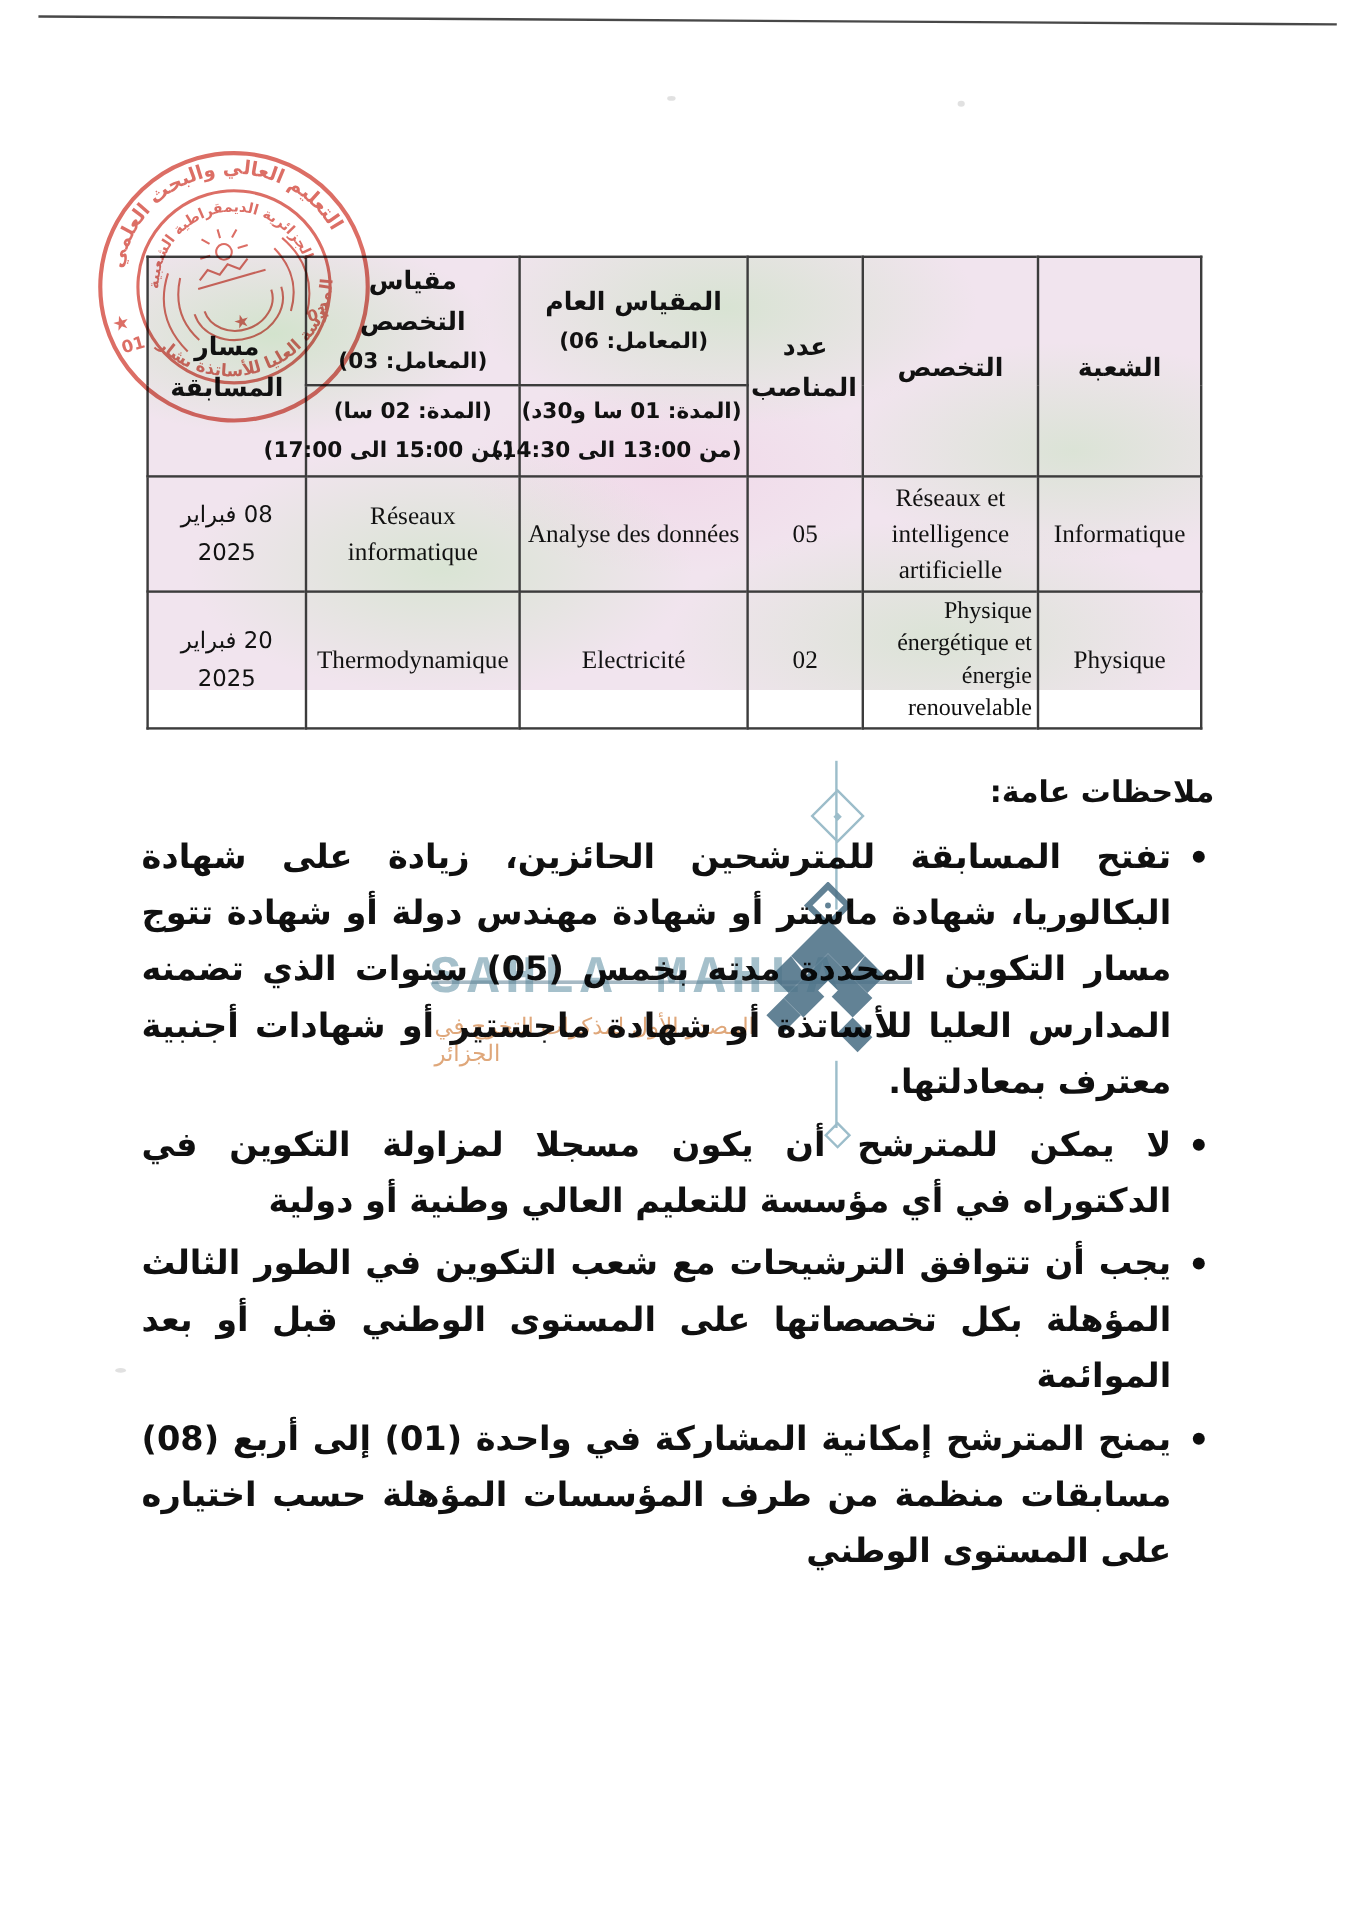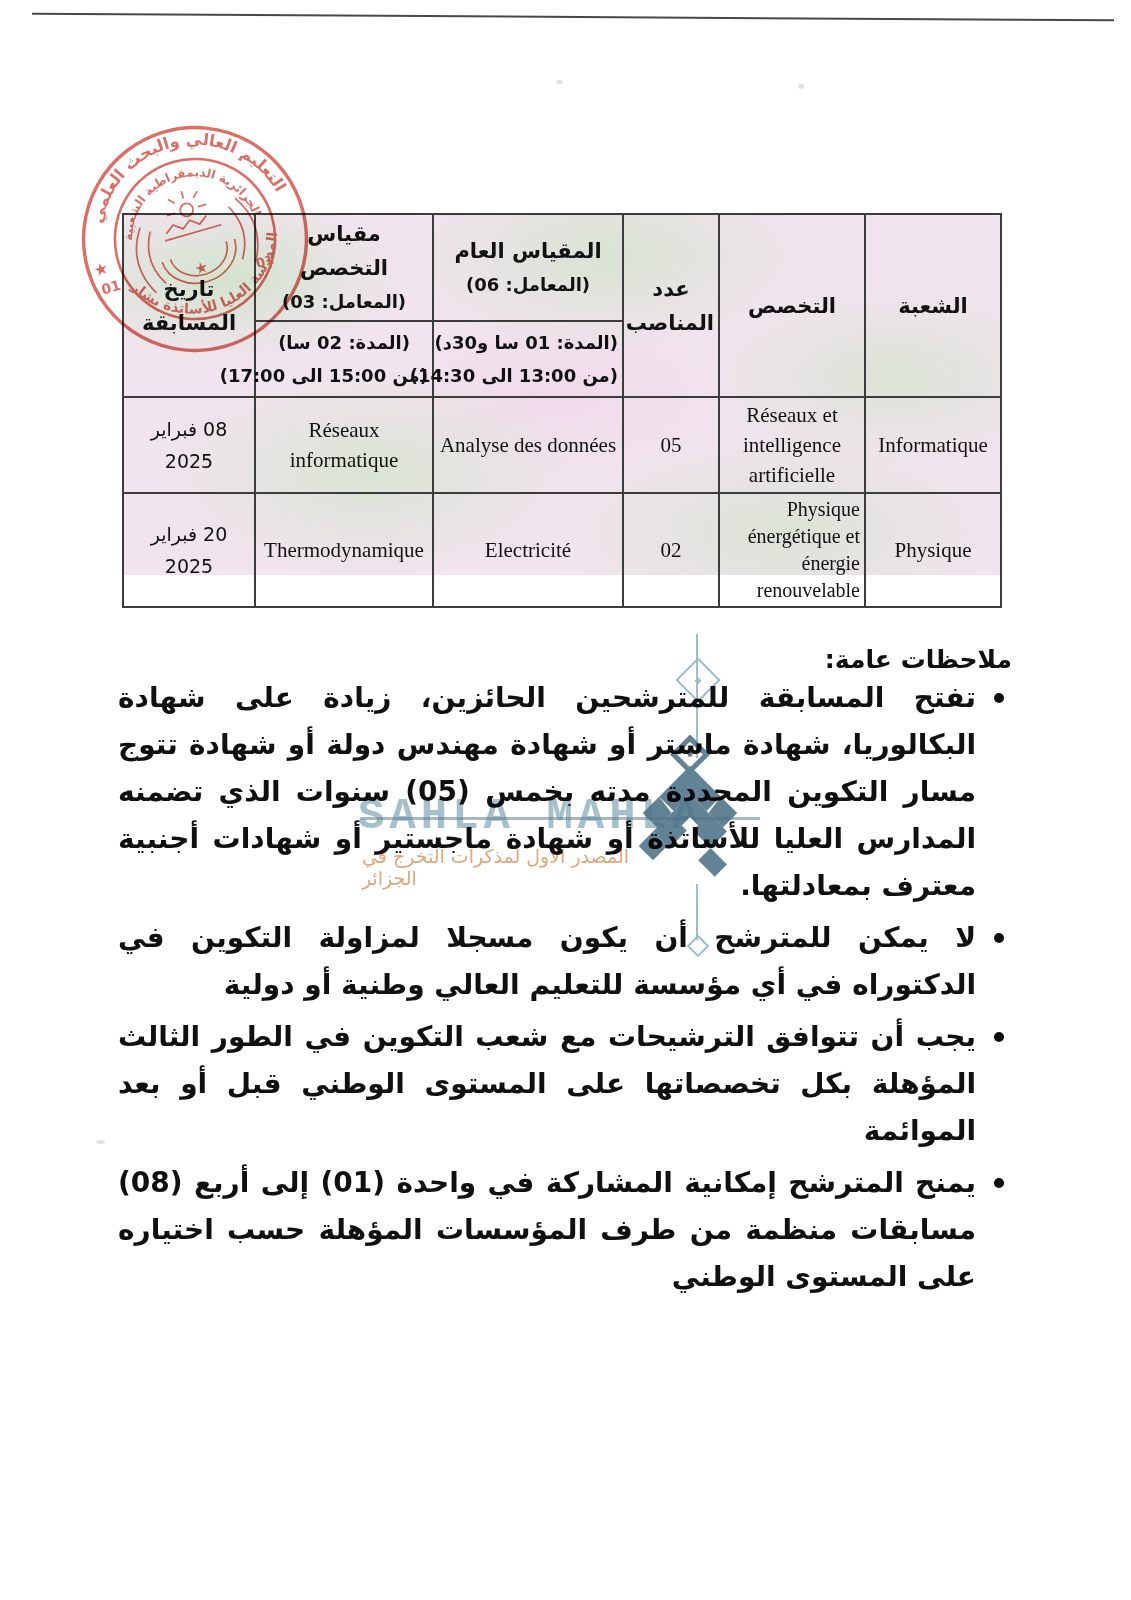--- a/index.html
+++ b/index.html
@@ -48,21 +48,21 @@
   .ar-sub{font-weight:bold;font-size:18px;line-height:33px;white-space:nowrap;}
   .fr{font-family:"Liberation Serif",serif;font-size:21px;line-height:30px;direction:ltr;}
   .ar-date{font-size:19px;line-height:32px;margin-top:24px;}
 
   
   .notes{
     position:absolute;right:119px;top:645px;width:894px;z-index:2;
     direction:rtl;color:#101010;
   }
   .notes-heading{
-    font-size:25px;font-weight:bold;text-align:right;
+    font-size:25px;font-weight:bold;margin-bottom:16px;text-align:right;
   }
   .note{
     position:relative;padding-right:36px;text-align:justify;
     font-size:28px;font-weight:bold;line-height:47px;margin-bottom:5px;
   }
   .note .bullet{
     position:absolute;right:8px;top:19px;width:10px;height:10px;
     background:#0d0d0d;border-radius:50%;
   }
 
@@ -121,21 +121,21 @@
         </th>
         <th>
           <div class="ar-head">المقياس العام</div>
           <div class="ar-sub">(المعامل: 06)</div>
         </th>
         <th>
           <div class="ar-head">مقياس التخصص</div>
           <div class="ar-sub">(المعامل: 03)</div>
         </th>
         <th rowspan="2" class="ar-head">
-          <div>تاريخ</div>
+          <div>مسار</div>
           <div>المسابقة</div>
         </th>
       </tr>
       <tr style="height:76px">
         <th>
           <div class="ar-sub">(المدة: 01 سا و30د)</div>
           <div class="ar-sub">(من 13:00 الى 14:30)</div>
         </th>
         <th>
           <div class="ar-sub">(المدة: 02 سا)</div>

